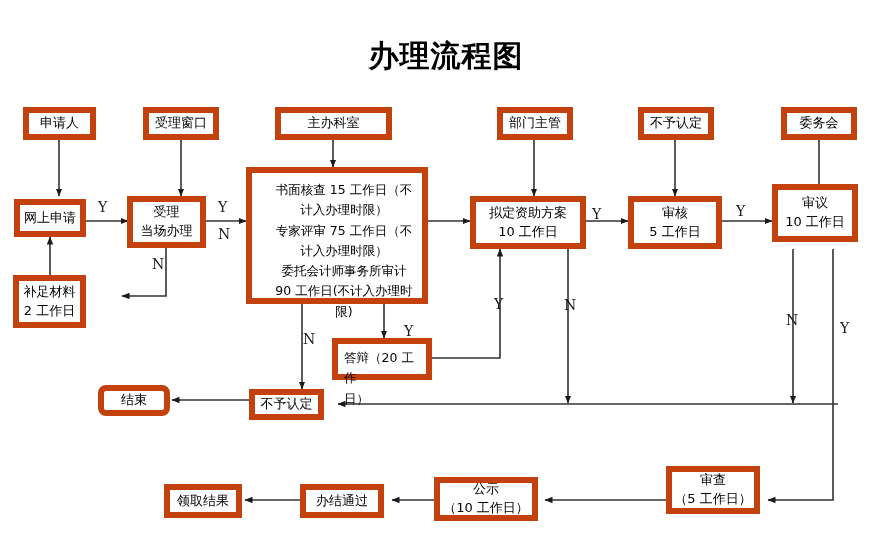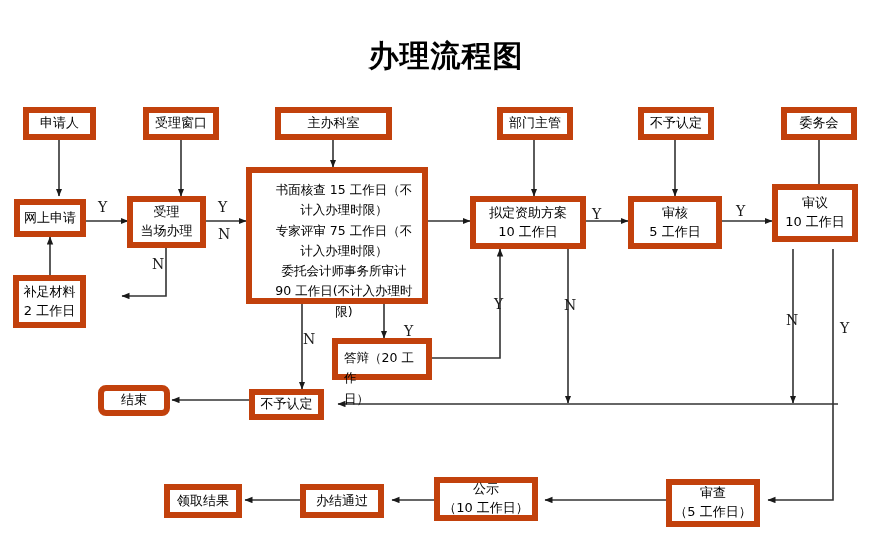--- a/index.html
+++ b/index.html
@@ -185,21 +185,21 @@
   </div>
 
   <div class="node" style="left:249px;top:389px;width:75px;height:31px;">
     <span class="ln">不予认定</span>
   </div>
 
   <div class="node" style="left:98px;top:385px;width:72px;height:31px;border-radius:8px;">
     <span class="ln">结束</span>
   </div>
 
-  <div class="node" style="left:666px;top:479px;width:94px;height:48px;">
+  <div class="node" style="left:666px;top:466px;width:94px;height:48px;">
     <span class="ln">审查</span>
     <span class="ln">（5 工作日）</span>
   </div>
 
   <div class="node" style="left:434px;top:477px;width:104px;height:44px;">
     <span class="ln">公示</span>
     <span class="ln">（10 工作日）</span>
   </div>
 
   <div class="node" style="left:300px;top:484px;width:84px;height:34px;">

